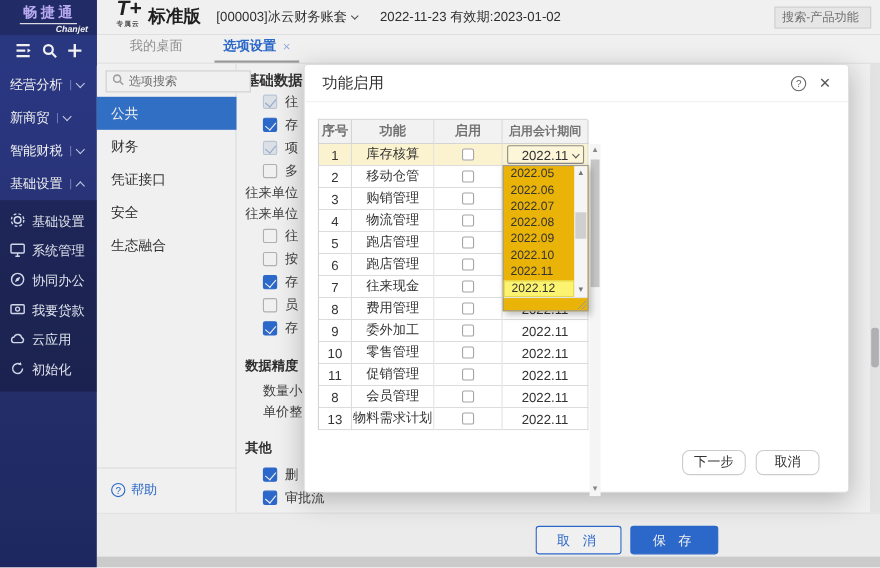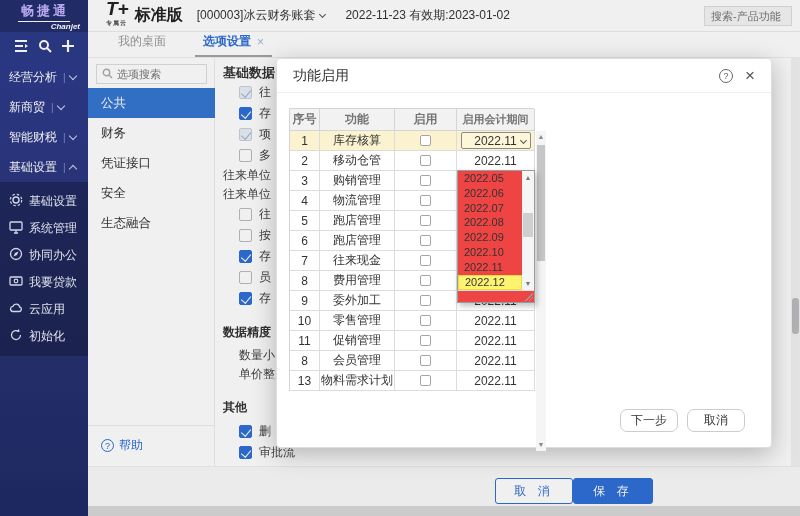--- a/index.html
+++ b/index.html
@@ -34,21 +34,21 @@
   .hd-search { position:absolute; right:8px; top:6px; width:88px; height:20px; background:#f5f5f5; border:1px solid #ddd; font-size:11px; color:#999; padding:0 6px; }
 
   
   .tab-bar { left:88px; top:32px; width:712px; height:26px; background:#fff; border-bottom:1px solid #eee; display:flex; align-items:flex-end; padding-left:22px; z-index:1;gap:15px; }
   .tab { font-size:12px; color:#999; padding:0 8px 7px; cursor:pointer; display:flex; align-items:center; gap:6px; }
   .tab.active { color:#2f6fd6; font-weight:bold; border-bottom:2px solid #a3a3a3; padding-bottom:5px;text-align:center; }
   .tab .x { color:#9db8e8; font-weight:normal; font-size:12px; }
 
   
   .options-panel { left:88px; top:58px; width:127px; height:408px; background:#fff; border-right:1px solid #ececec; z-index:1; }
-  .opt-search { position:absolute; left:8px; top:6px; width:111px; height:20px; border:1px solid #ddd; background:#fff; display:flex; align-items:center; padding:0 5px; gap:4px; }
+  .opt-search { position:absolute; left:8px; top:6px; width:132px; height:20px; border:1px solid #ddd; background:#fff; display:flex; align-items:center; padding:0 5px; gap:4px; }
   .opt-search input { border:0; outline:0; width:80px; font-size:11px; color:#999; background:transparent; }
   .opt-list { position:absolute; left:0; top:30px; width:127px; }
   .opt-item { height:30px; display:flex; align-items:center; padding-left:13px; font-size:12.5px; color:#333; cursor:pointer; }
   .opt-item.selected { background:#3576d2; color:#fff; }
   .opt-help { position:absolute; left:0; bottom:12px; width:127px; border-top:1px solid #ececec; padding:11px 0 0 13px; display:flex; align-items:center; gap:5px; color:#2f6fd6; font-size:12px; cursor:pointer; }
   .qmark { width:13px; height:13px; border:1px solid #2f6fd6; border-radius:50%; font-size:9px; display:flex; align-items:center; justify-content:center; flex:none; }
 
   
   .content-bg { left:215px; top:58px; width:585px; height:408px; background:#fff; overflow:hidden; z-index:0; }
   .content-inner { padding:6px 0 0 8px; width:300px; }
@@ -61,21 +61,21 @@
   .cbx { width:13px; height:13px; border:1px solid #bbb; border-radius:2px; background:#fff; flex:none; position:relative; }
   .cbx.on { background:#2f6fd6; border-color:#2f6fd6; }
   .cbx.on::after { content:""; position:absolute; left:3px; top:1px; width:5px; height:8px; border-right:1.6px solid #fff; border-bottom:1.6px solid #fff; transform:rotate(40deg); }
   .cbx.dis { background:#e9eef5; border-color:#c6d2e2; }
   .cbx.dis::after { content:""; position:absolute; left:3px; top:1px; width:5px; height:8px; border-right:1.6px solid #9fb4d2; border-bottom:1.6px solid #9fb4d2; transform:rotate(40deg); }
   .pg-scroll { left:791px; top:58px; width:9px; height:408px; background:#f2f2f2; z-index:0; }
   .pg-thumb { position:absolute; left:1px; top:240px; width:7px; height:36px; background:#bdbdbf; border-radius:3px; }
 
   
   .page-footer { left:88px; top:466px; width:712px; height:40px; background:#fafafa; border-top:1px solid #eee; z-index:0; }
-  .btn-cancel-pg { left:487px; top:478px; width:78px; height:26px; background:#fff; border:1px solid #2f6fd6; color:#2f6fd6; font-size:12px; border-radius:3px; letter-spacing:4px; cursor:pointer;margin-left:8px; }
+  .btn-cancel-pg { left:487px; top:478px; width:78px; height:26px; background:#fff; border:1px solid #2f6fd6; color:#2f6fd6; font-size:12px; border-radius:3px; letter-spacing:4px; cursor:pointer; }
   .btn-save-pg { left:573px; top:478px; width:80px; height:26px; background:#2f6fd6; border:1px solid #2f6fd6; color:#fff; font-size:12px; border-radius:3px; letter-spacing:4px; cursor:pointer; }
   .bottom-strip { left:88px; top:506px; width:712px; height:10px; background:#d8d8d8; z-index:0; }
 
   
   .dim { left:0; top:0; width:800px; height:516px; background:rgba(0,0,0,0.06); z-index:3; }
 
   
   .modal { left:276px; top:58px; width:496px; height:390px; background:#fff; border:1px solid #ddd; border-radius:4px; box-shadow:0 6px 24px rgba(0,0,0,0.25); z-index:4; }
   .modal-head { height:34px; border-bottom:1px solid #f0f0f0; display:flex; align-items:center; padding:9px 16px; }
   .modal-title { font-size:14px; color:#333; }
@@ -96,21 +96,21 @@
   .sel-arrow { position:absolute; right:4px; top:6px; width:5px; height:5px; border-right:1.4px solid #555; border-bottom:1.4px solid #555; transform:rotate(45deg); margin-top:-1px; }
 
   
   .ft-scroll { position:absolute; left:259px; top:72px; width:10px; height:320px; background:#f5f5f5; }
   .ft-scroll .arr { position:absolute; left:0; width:10px; height:12px; font-size:7px; color:#888; text-align:center; line-height:12px; cursor:pointer; }
   .ft-scroll .arr.up { top:0; }
   .ft-scroll .arr.dn { bottom:0; }
   .ft-thumb { position:absolute; left:1px; top:14px; width:8px; height:116px; background:#c6c6c6; cursor:pointer; }
 
   
-  .dd { position:absolute; left:180px; top:91px; width:78px; background:#ef4444; border:1px solid #9c9c9c; box-shadow:2px 3px 6px rgba(0,0,0,0.25); z-index:5;margin-top:20px; }
+  .dd { position:absolute; left:180px; top:91px; width:78px; background:#eab308; border:1px solid #9c9c9c; box-shadow:2px 3px 6px rgba(0,0,0,0.25); z-index:5; }
   .dd-body { display:flex; }
   .dd-items { flex:1; }
   .dd-item { height:14.8px; line-height:14.8px; font-size:11px; color:#333; padding-left:6px; cursor:pointer; white-space:nowrap; }
   .dd-item.hl { background:#fcf470; border:1px solid #e6d94a; height:15px; line-height:13px; }
   .dd-sb { width:12px; background:#f5f5f5; position:relative; }
   .dd-sb .arr { position:absolute; left:0; width:12px; height:13px; font-size:7px; color:#777; text-align:center; line-height:13px; cursor:pointer; }
   .dd-sb .arr.up { top:0; }
   .dd-sb .arr.dn { bottom:0; }
   .dd-sb-thumb { position:absolute; left:1px; top:42px; width:10px; height:24px; background:#cfcfcf; cursor:pointer; }
   .dd-resize { height:12px; border-top:1px solid #e2e2e2; position:relative; }

